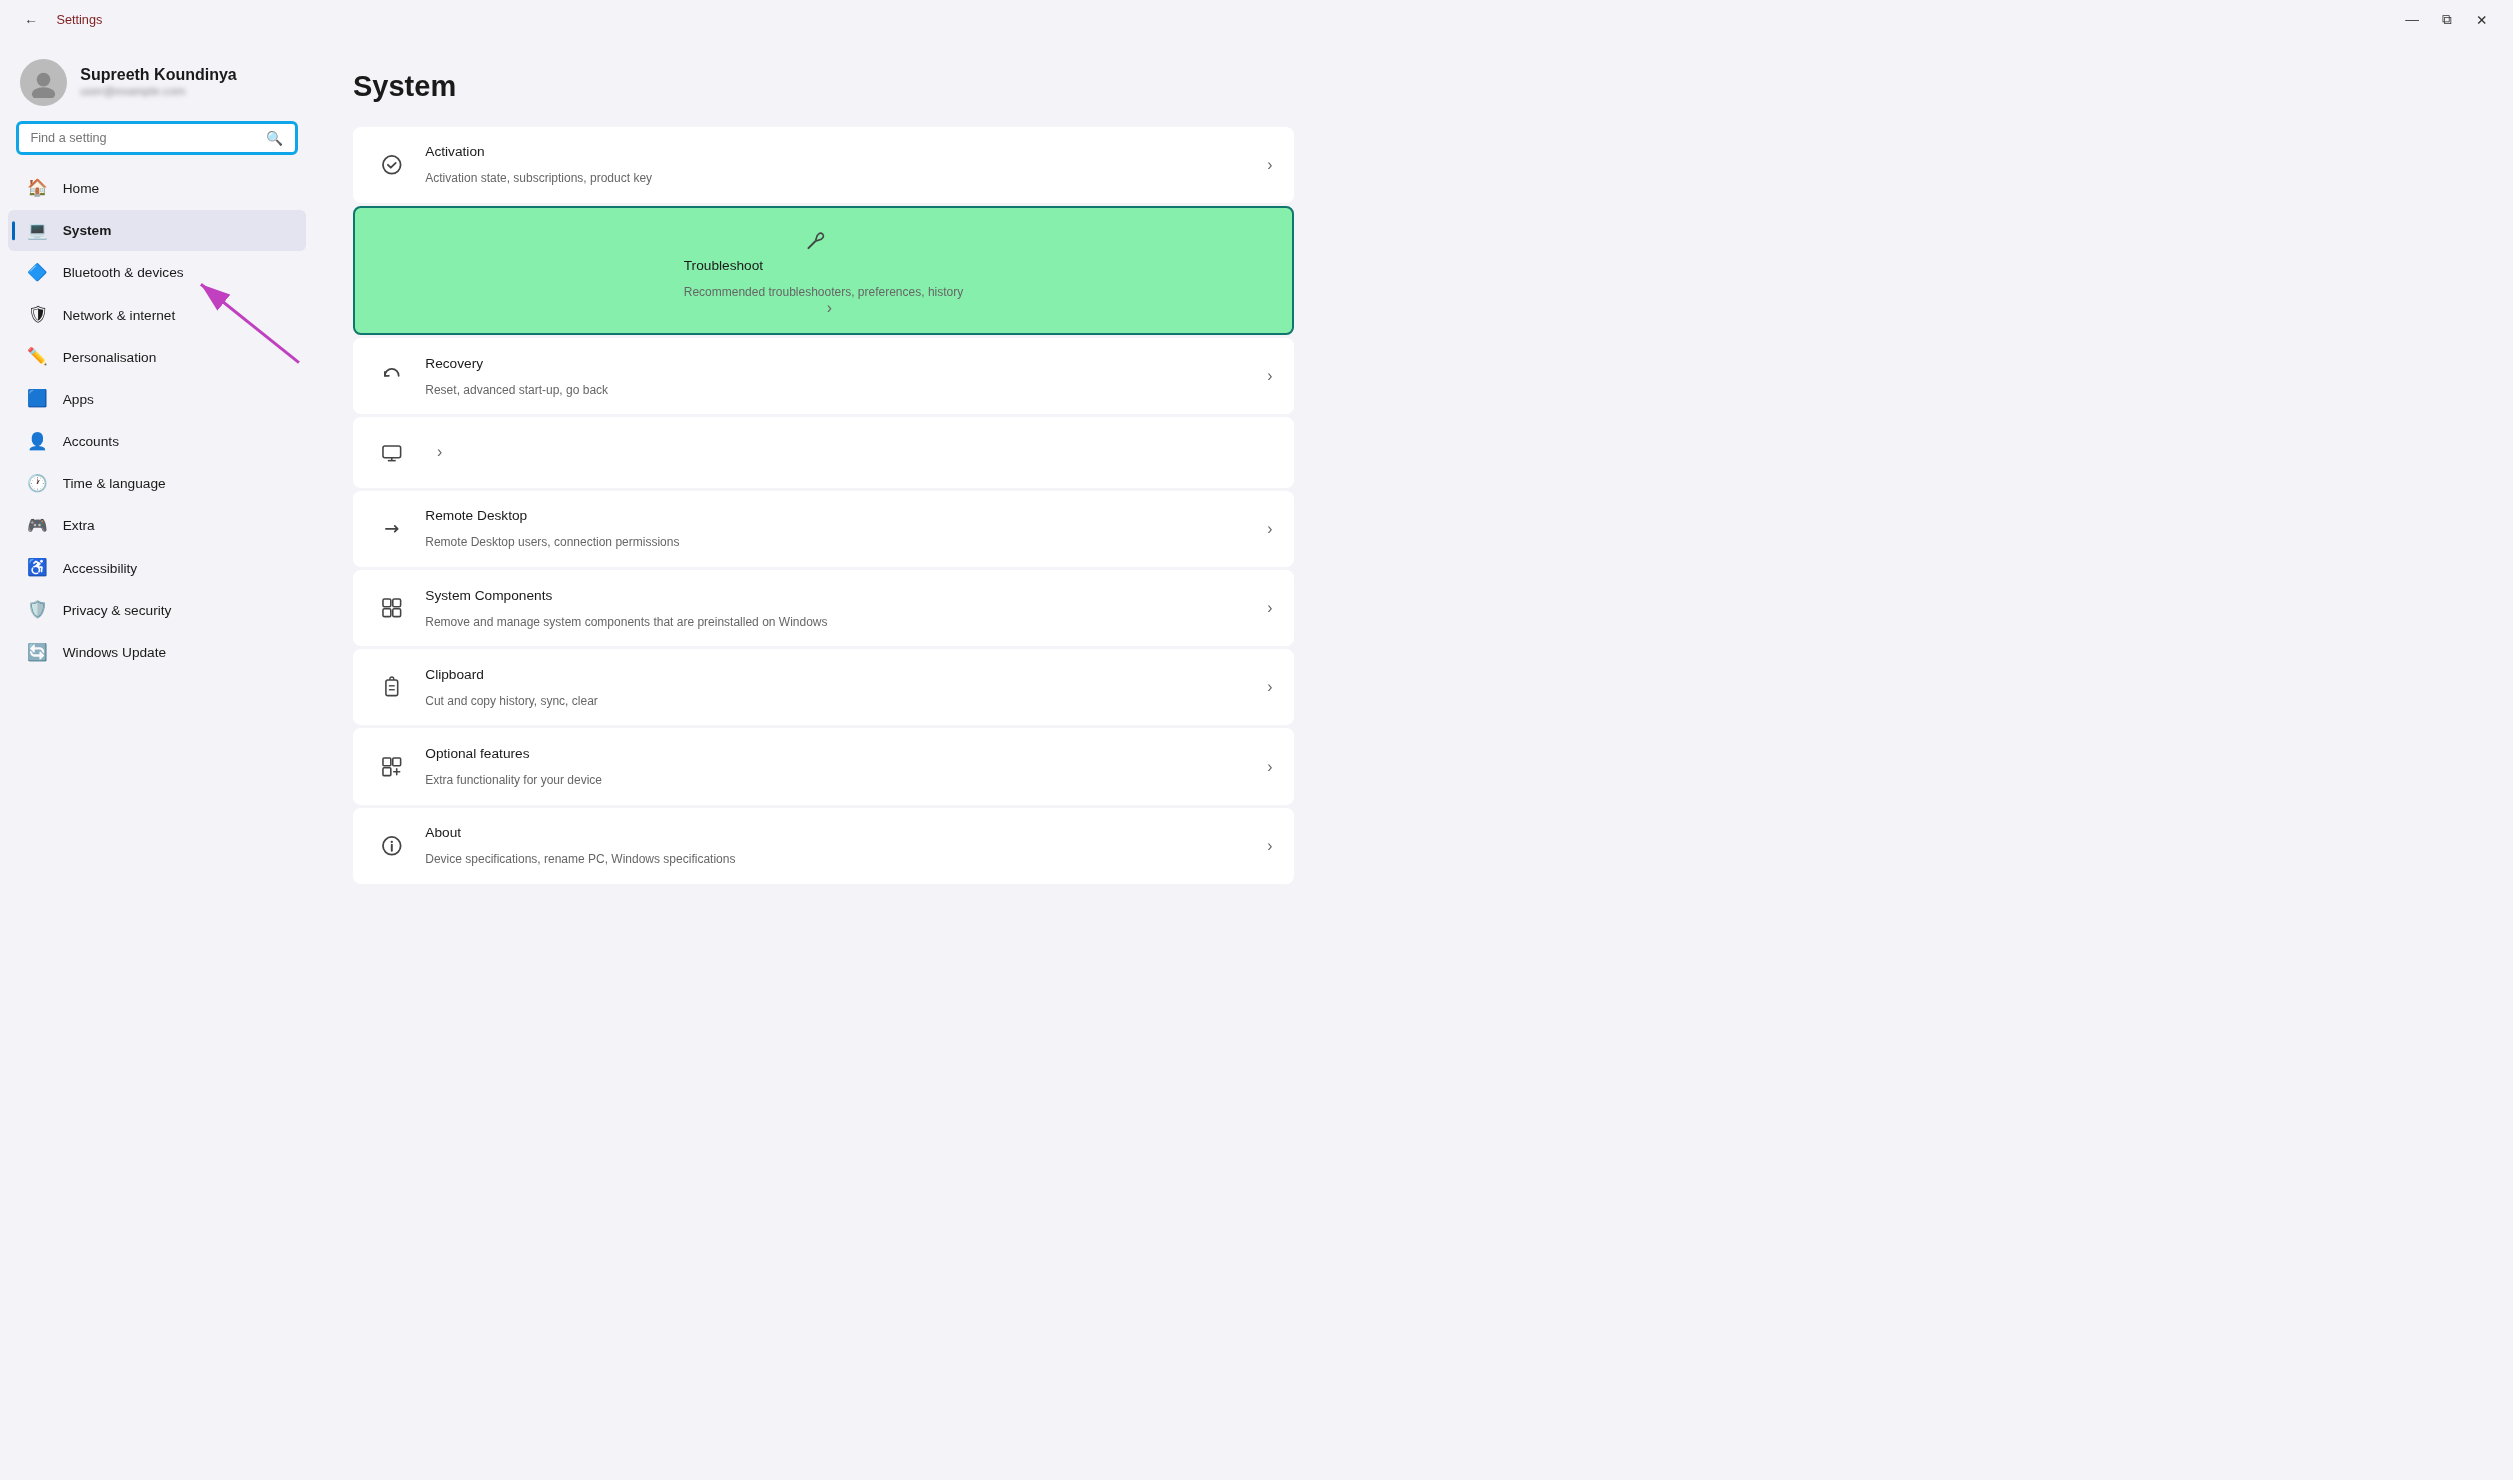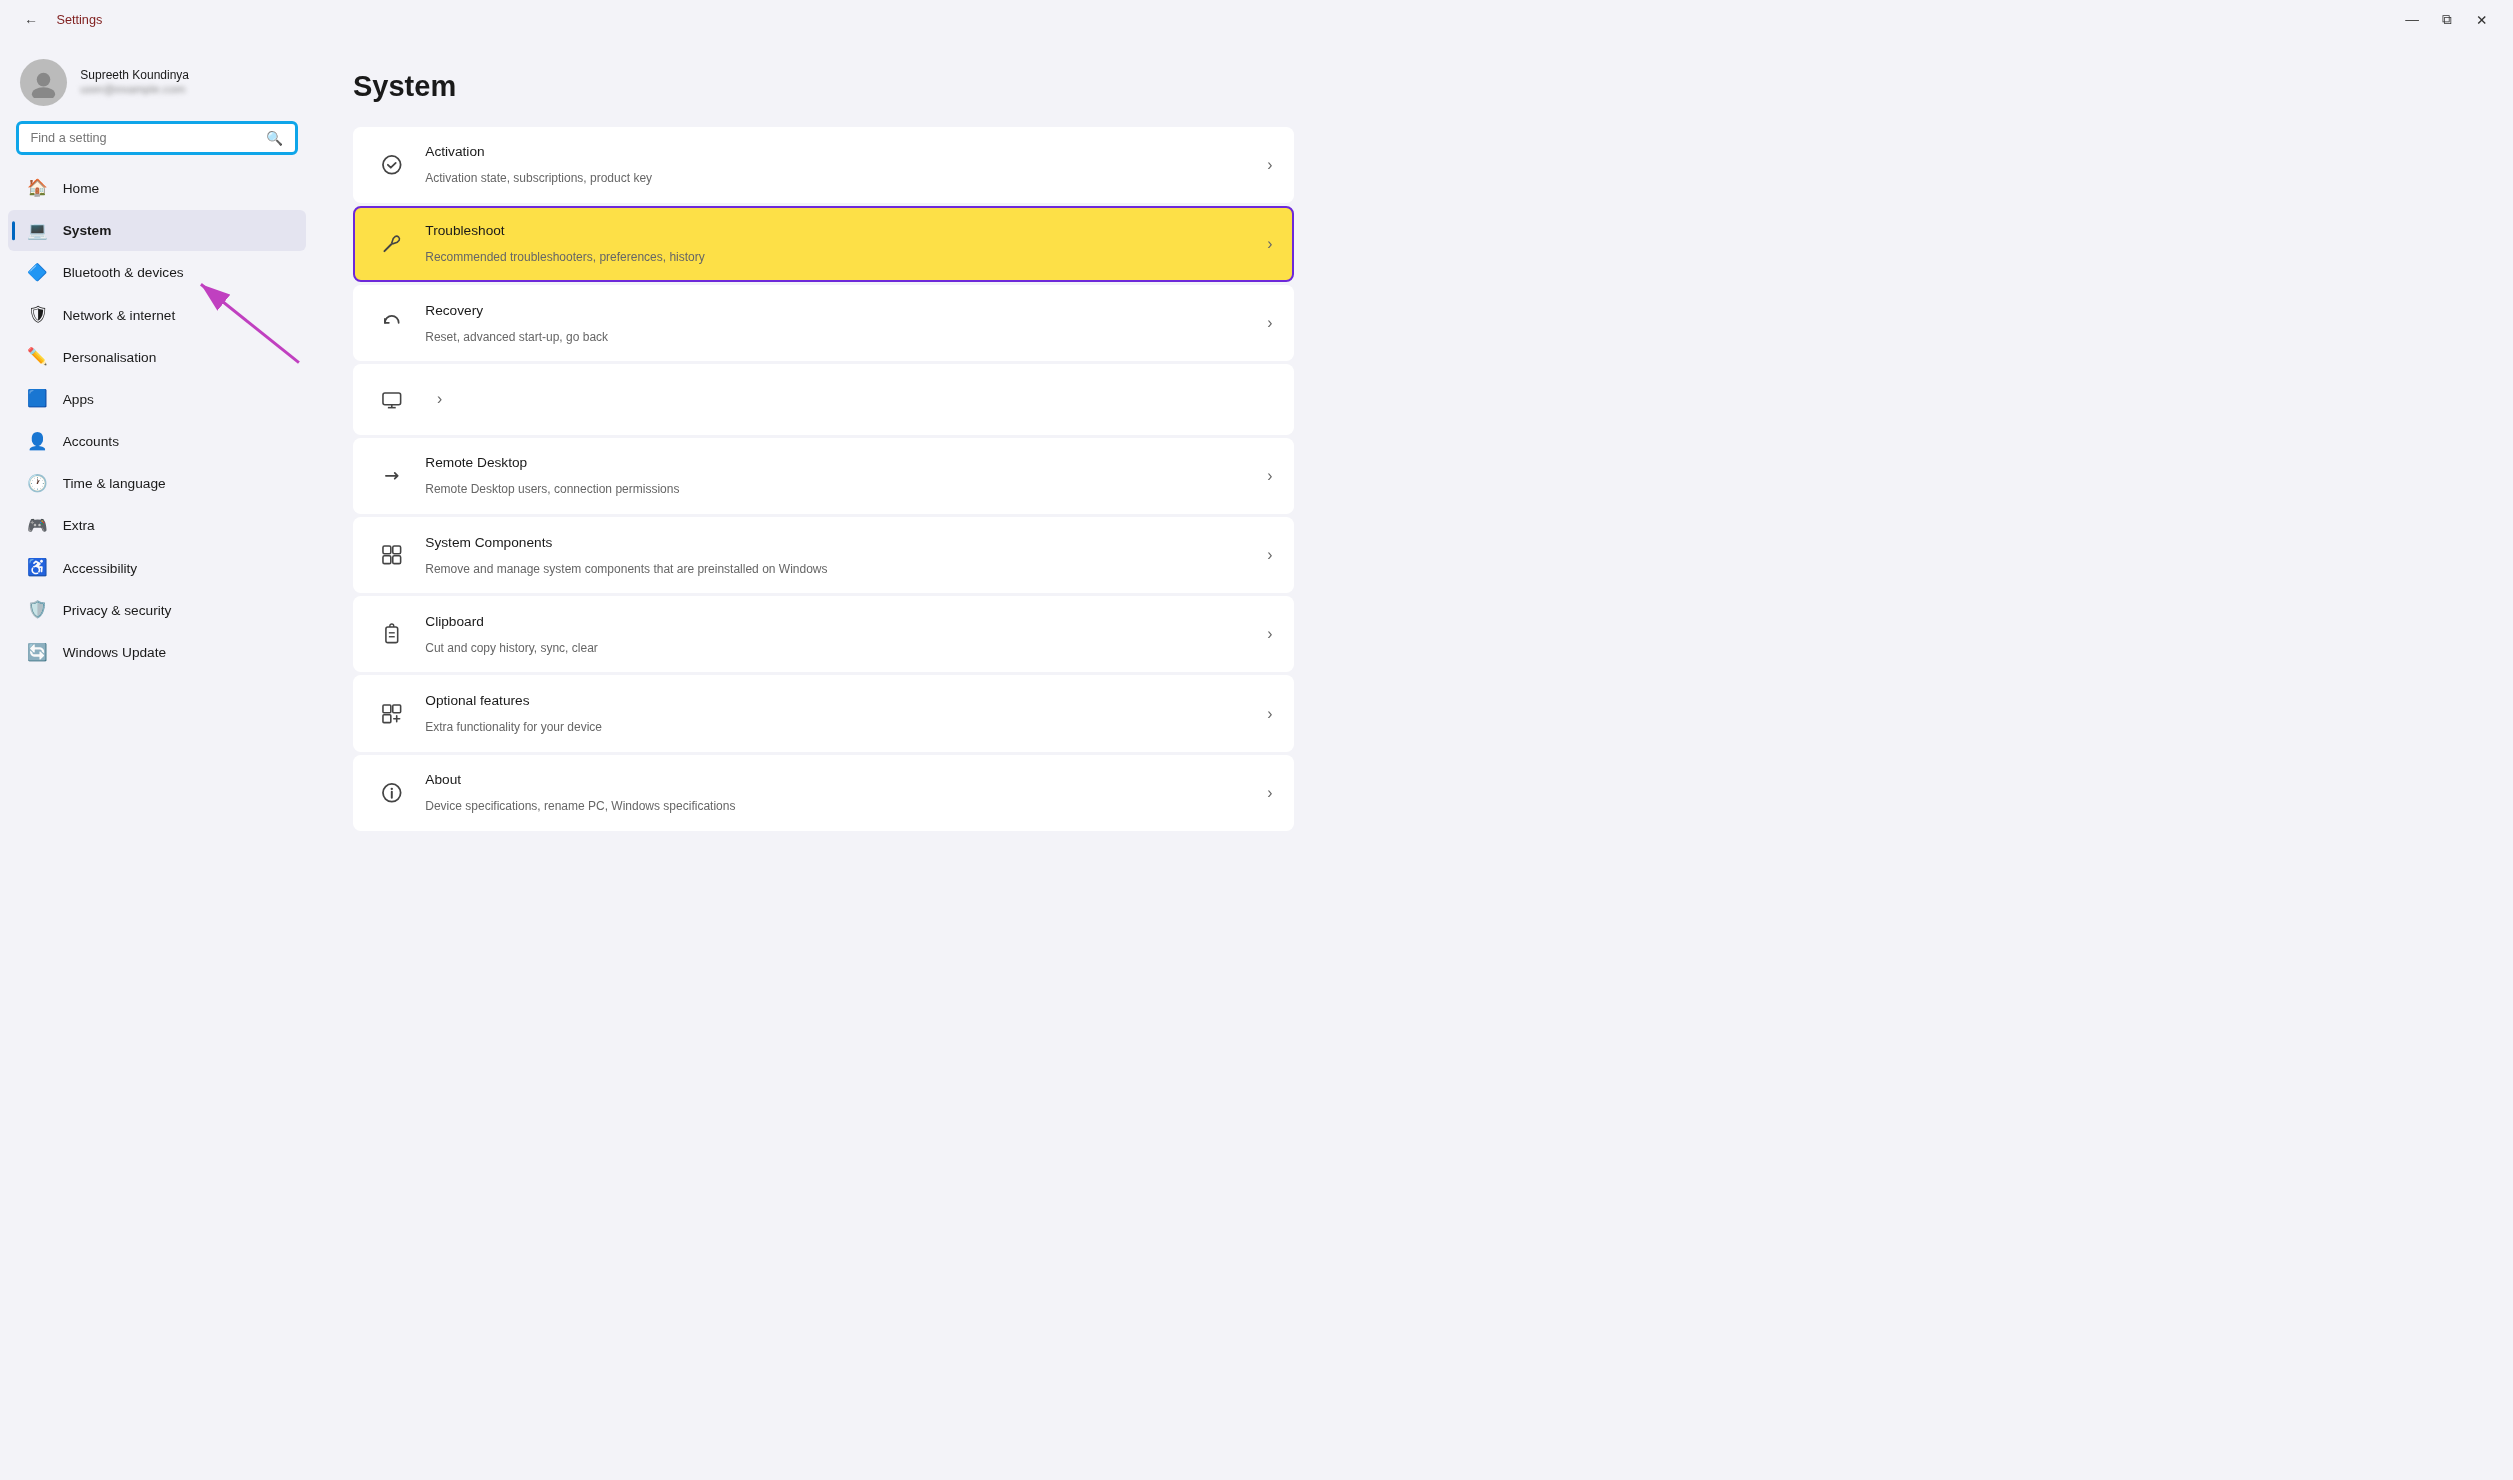--- a/index.html
+++ b/index.html
@@ -84,22 +84,22 @@
       justify-content: center;
       color: white;
       font-size: 21.6px;
       flex-shrink: 0;
     }
     .user-info {
       display: flex;
       flex-direction: column;
     }
     .user-name {
-      font-size: 12px;
-      font-weight: 400;
+      font-size: 16px;
+      font-weight: 700;
       color: #1a1a1a;
       text-align: center;
     }
     .user-email {
       font-size: 11.8px;
       color: #888;
       filter: blur(2.9px);
     }
 
     
@@ -191,22 +191,23 @@
       display: flex;
       align-items: center;
       background: white;
       border-radius: 7.8px;
       padding: 15.7px 19.6px;
       cursor: pointer;
       transition: background 0.15s;
       border: 2px solid transparent;
     }
     .settings-item.highlighted {
-      border: 2px solid #6d28d9;
-      background: #fde047;
+      border: 2px solid #0f766e;
+      background: #86efac;
+      flex-direction: column;
     }
 
     .settings-item-icon {
       width: 35px;
       height: 35px;
       display: flex;
       align-items: center;
       justify-content: center;
       flex-shrink: 0;
       margin-right: 15.7px;

